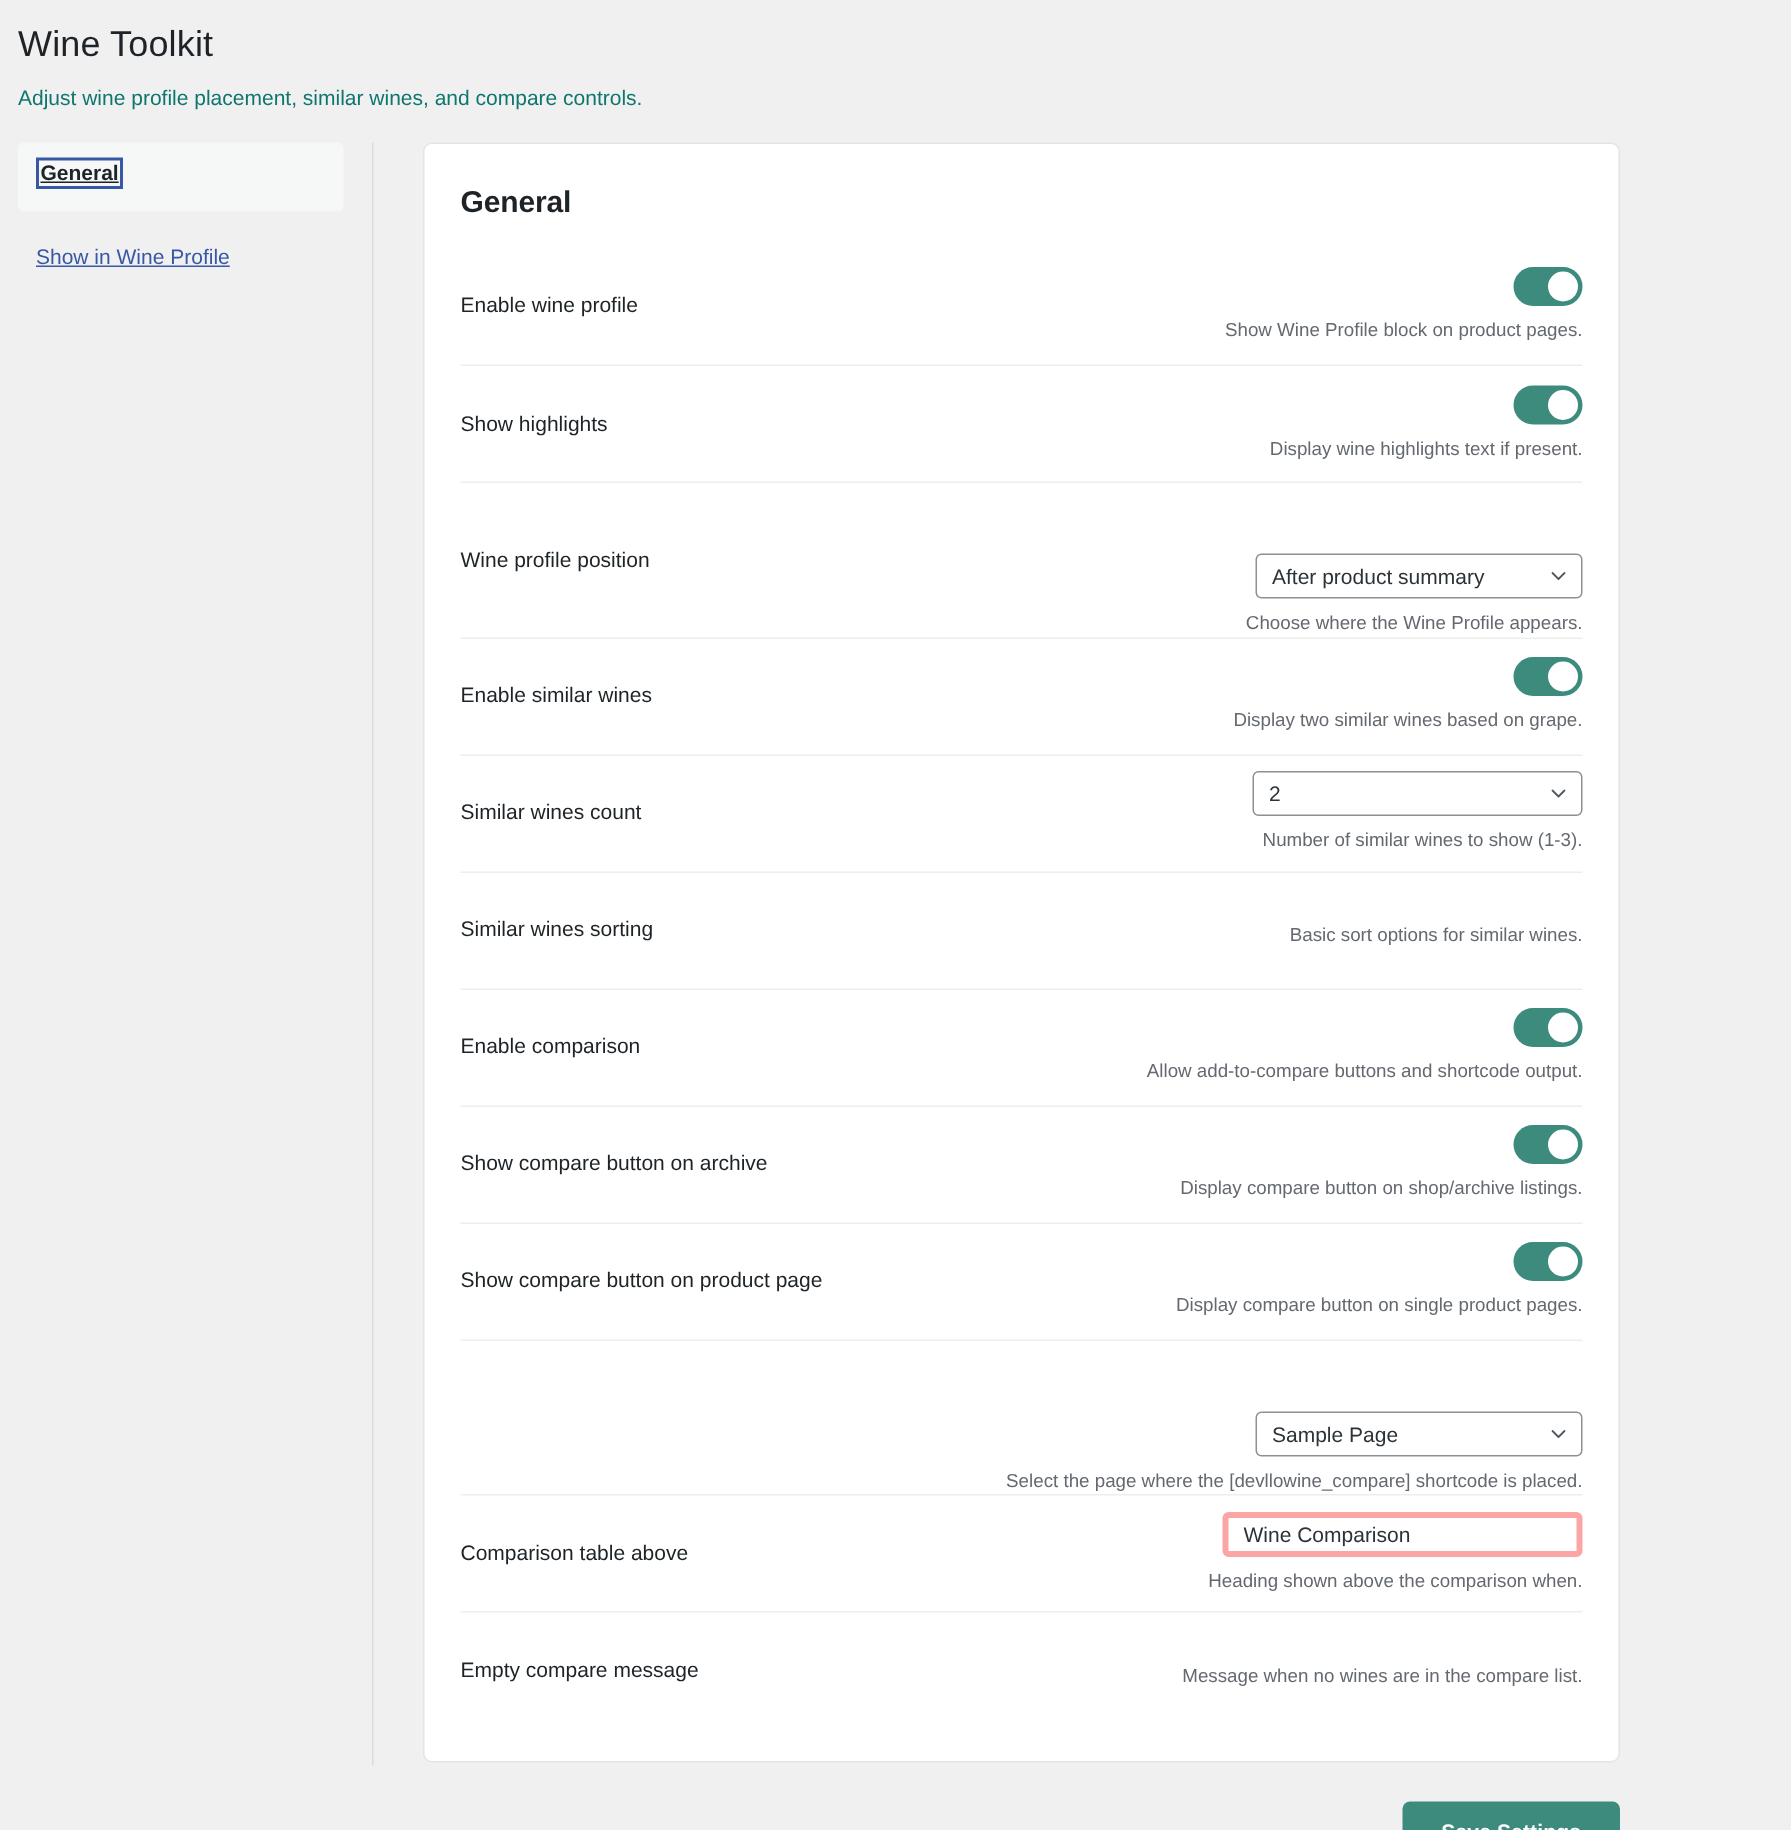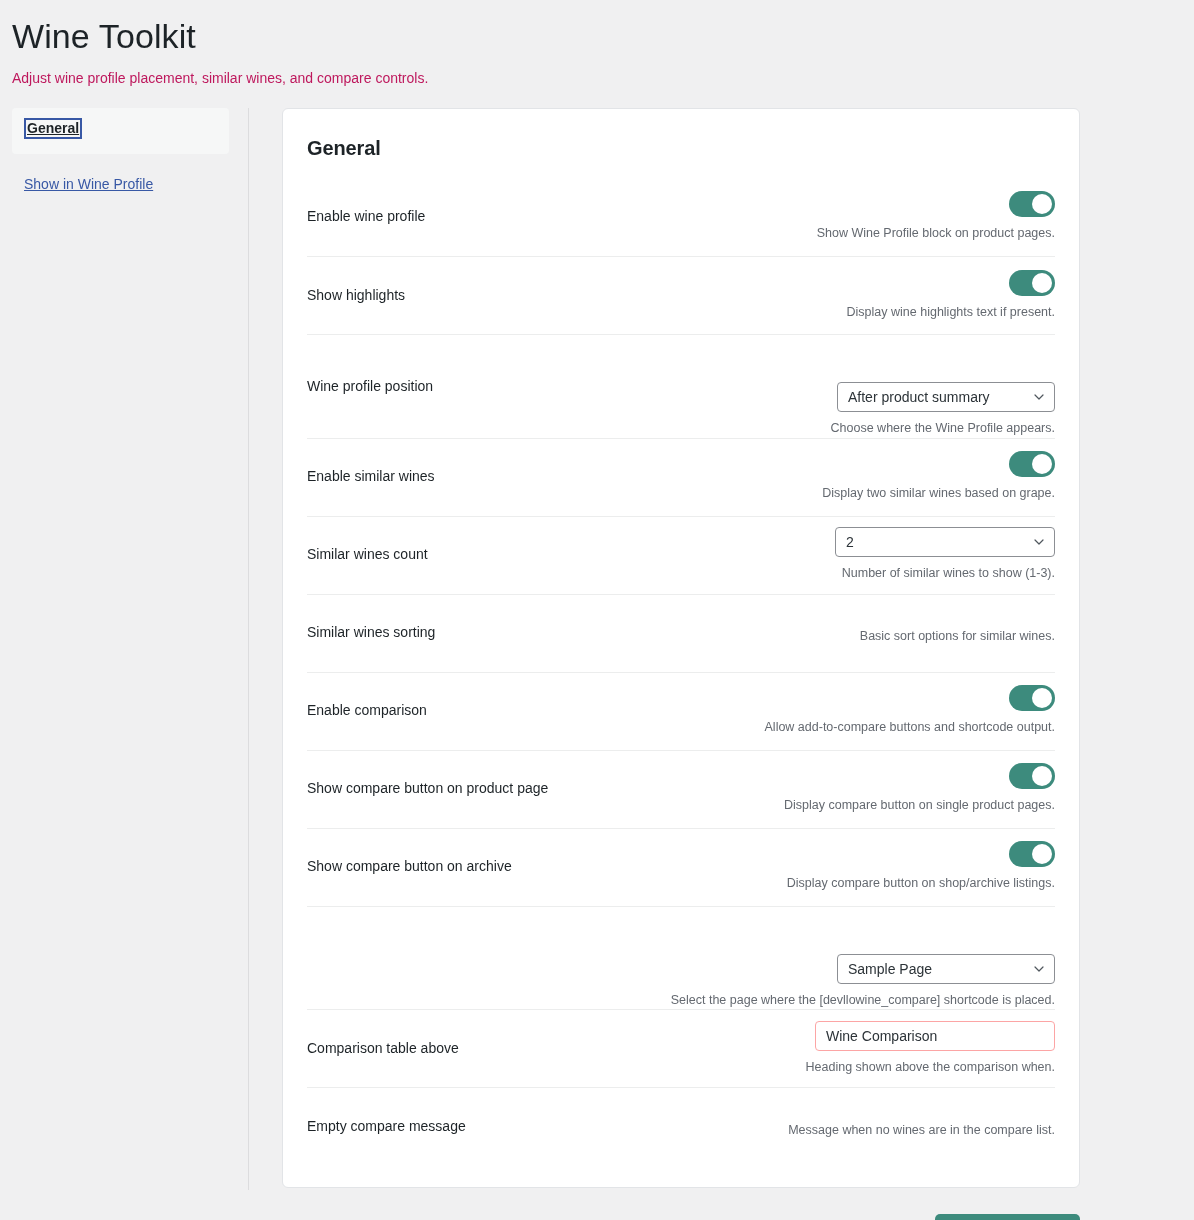--- a/index.html
+++ b/index.html
@@ -14,30 +14,30 @@
     color: #1d2327;
     -webkit-font-smoothing: antialiased;
     overflow: hidden;
   }
 
   
   .page-header {
     padding: 14px 0 0 12px;
   }
   .page-title {
-    font-size: 34px;
+    font-size: 24px;
     font-weight: 400;
     line-height: 1.3;
     color: #1d2327;
     margin: 0;
     letter-spacing: 0.1px;
   }
   .page-subtitle {
     font-size: 14px;
-    color: #be185d;
+    color: #0f766e;
     margin: 10px 0 0 0;
     line-height: 1.5;
   }
 
   
   .layout {
     display: flex;
     align-items: stretch;
     margin-top: 19px;
     height: 1082px;
@@ -193,21 +193,21 @@
     margin-top: -5px;
     pointer-events: none;
   }
   .select .chev svg { display: block; }
 
   
   .textinput {
     box-sizing: border-box;
     height: 30px;
     line-height: 28px;
-    border: 1px solid #fca5a5;
+    border: 4px solid #fca5a5;
     border-radius: 4px;
     background: #ffffff;
     padding: 0 10px;
     font-size: 14px;
     color: #2c3338;
     font-family: "Liberation Sans", sans-serif;
     outline: none;
     width: 240px;
   }
   .textinput.w-msg { width: 256px; }
@@ -320,35 +320,35 @@
           <div class="row">
             <div class="row-label">Enable comparison</div>
             <div class="row-control toggle-row">
               <div class="toggle">
                 <span class="knob"></span>
               </div>
               <div class="row-desc">Allow add-to-compare buttons and shortcode output.</div>
             </div>
           </div>
           <div class="row">
+            <div class="row-label">Show compare button on archive</div>
+            <div class="row-control toggle-row">
+              <div class="toggle">
+                <span class="knob"></span>
+              </div>
+              <div class="row-desc">Display compare button on shop/archive listings.</div>
+            </div>
+          </div>
+          <div class="row">
             <div class="row-label">Show compare button on product page</div>
             <div class="row-control toggle-row">
               <div class="toggle">
                 <span class="knob"></span>
               </div>
               <div class="row-desc">Display compare button on single product pages.</div>
-            </div>
-          </div>
-          <div class="row">
-            <div class="row-label">Show compare button on archive</div>
-            <div class="row-control toggle-row">
-              <div class="toggle">
-                <span class="knob"></span>
-              </div>
-              <div class="row-desc">Display compare button on shop/archive listings.</div>
             </div>
           </div>
           <div class="row">
             <div class="row-control">
               <div class="select w-narrow">
                 <span>Sample Page</span>
                 <span class="chev">
                   <svg viewBox="0 0 10 10" width="10" height="10">
                     <path d="M1 3 L5 7 L9 3" fill="none" stroke="#50575e" stroke-width="1.2" stroke-linecap="round" stroke-linejoin="round"></path>
                   </svg>

